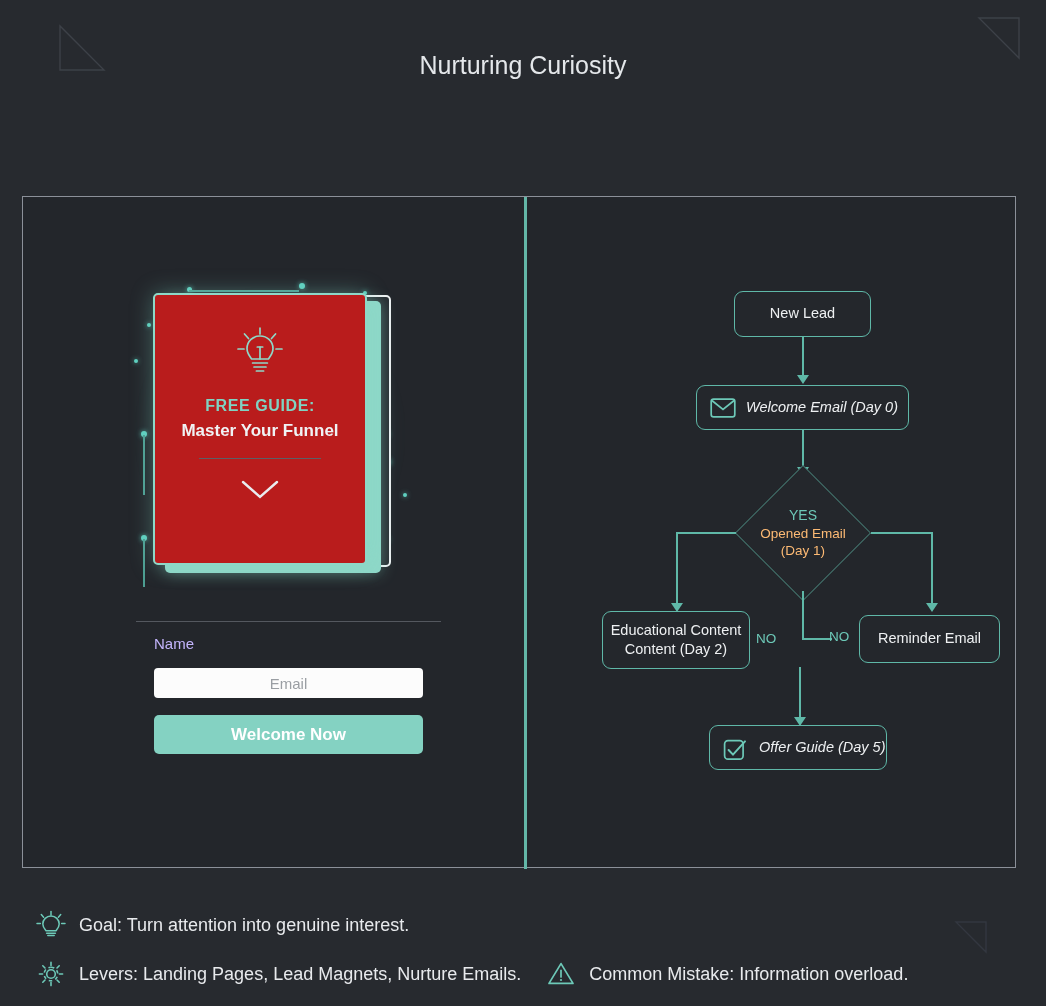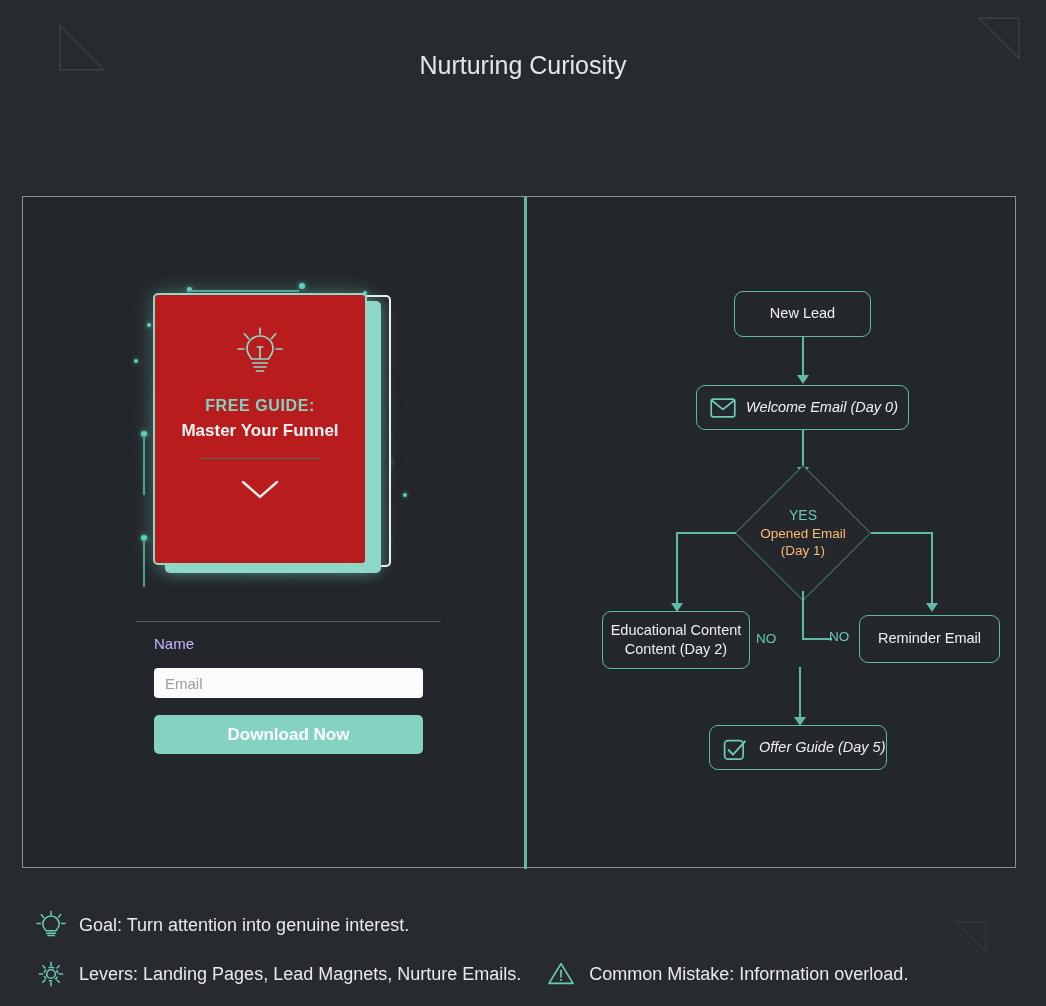--- a/index.html
+++ b/index.html
@@ -137,21 +137,21 @@
     position: absolute; left: 131px; top: 438px; width: 269px;
   }
   .field-label {
     font-size: 15px; color: #c4b5fd; margin-bottom: 16px;
   }
   .email-input {
     display: block; width: 269px; height: 30px;
     background: #fcfcfc; border: none; border-radius: 4px;
     padding: 0 11px;
     font-family: "Liberation Sans", sans-serif;
-    font-size: 15px; color: #303338;
+    font-size: 15px; color: #303338; text-align: center;
   }
   .email-input::placeholder { color: #9a9ea3; }
   .cta {
     display: block; width: 269px; height: 39px;
     margin-top: 17px;
     background: #84d2c2; border: none; border-radius: 5px;
     font-family: "Liberation Sans", sans-serif;
     font-size: 17px; font-weight: bold; color: #ffffff;
     cursor: pointer;
   }
@@ -333,21 +333,21 @@
             </svg>
           </span>
         </div>
       </div>
 
       <div class="form-rule"></div>
 
       <div class="form">
         <div class="field-label">Name</div>
         <input class="email-input" type="text" placeholder="Email" style="">
-        <button class="cta">Download Now</button>
+        <button class="cta">Welcome Now</button>
       </div>
     </div>
 
     <div class="right-col">
 
       <div class="node" style="left:207px; top:94px; width:137px; height:46px;">
         <span>New Lead</span>
       </div>
 
       <div class="edge" style="left:275px; top:140px; width:1.6px; height:42px;"></div>

